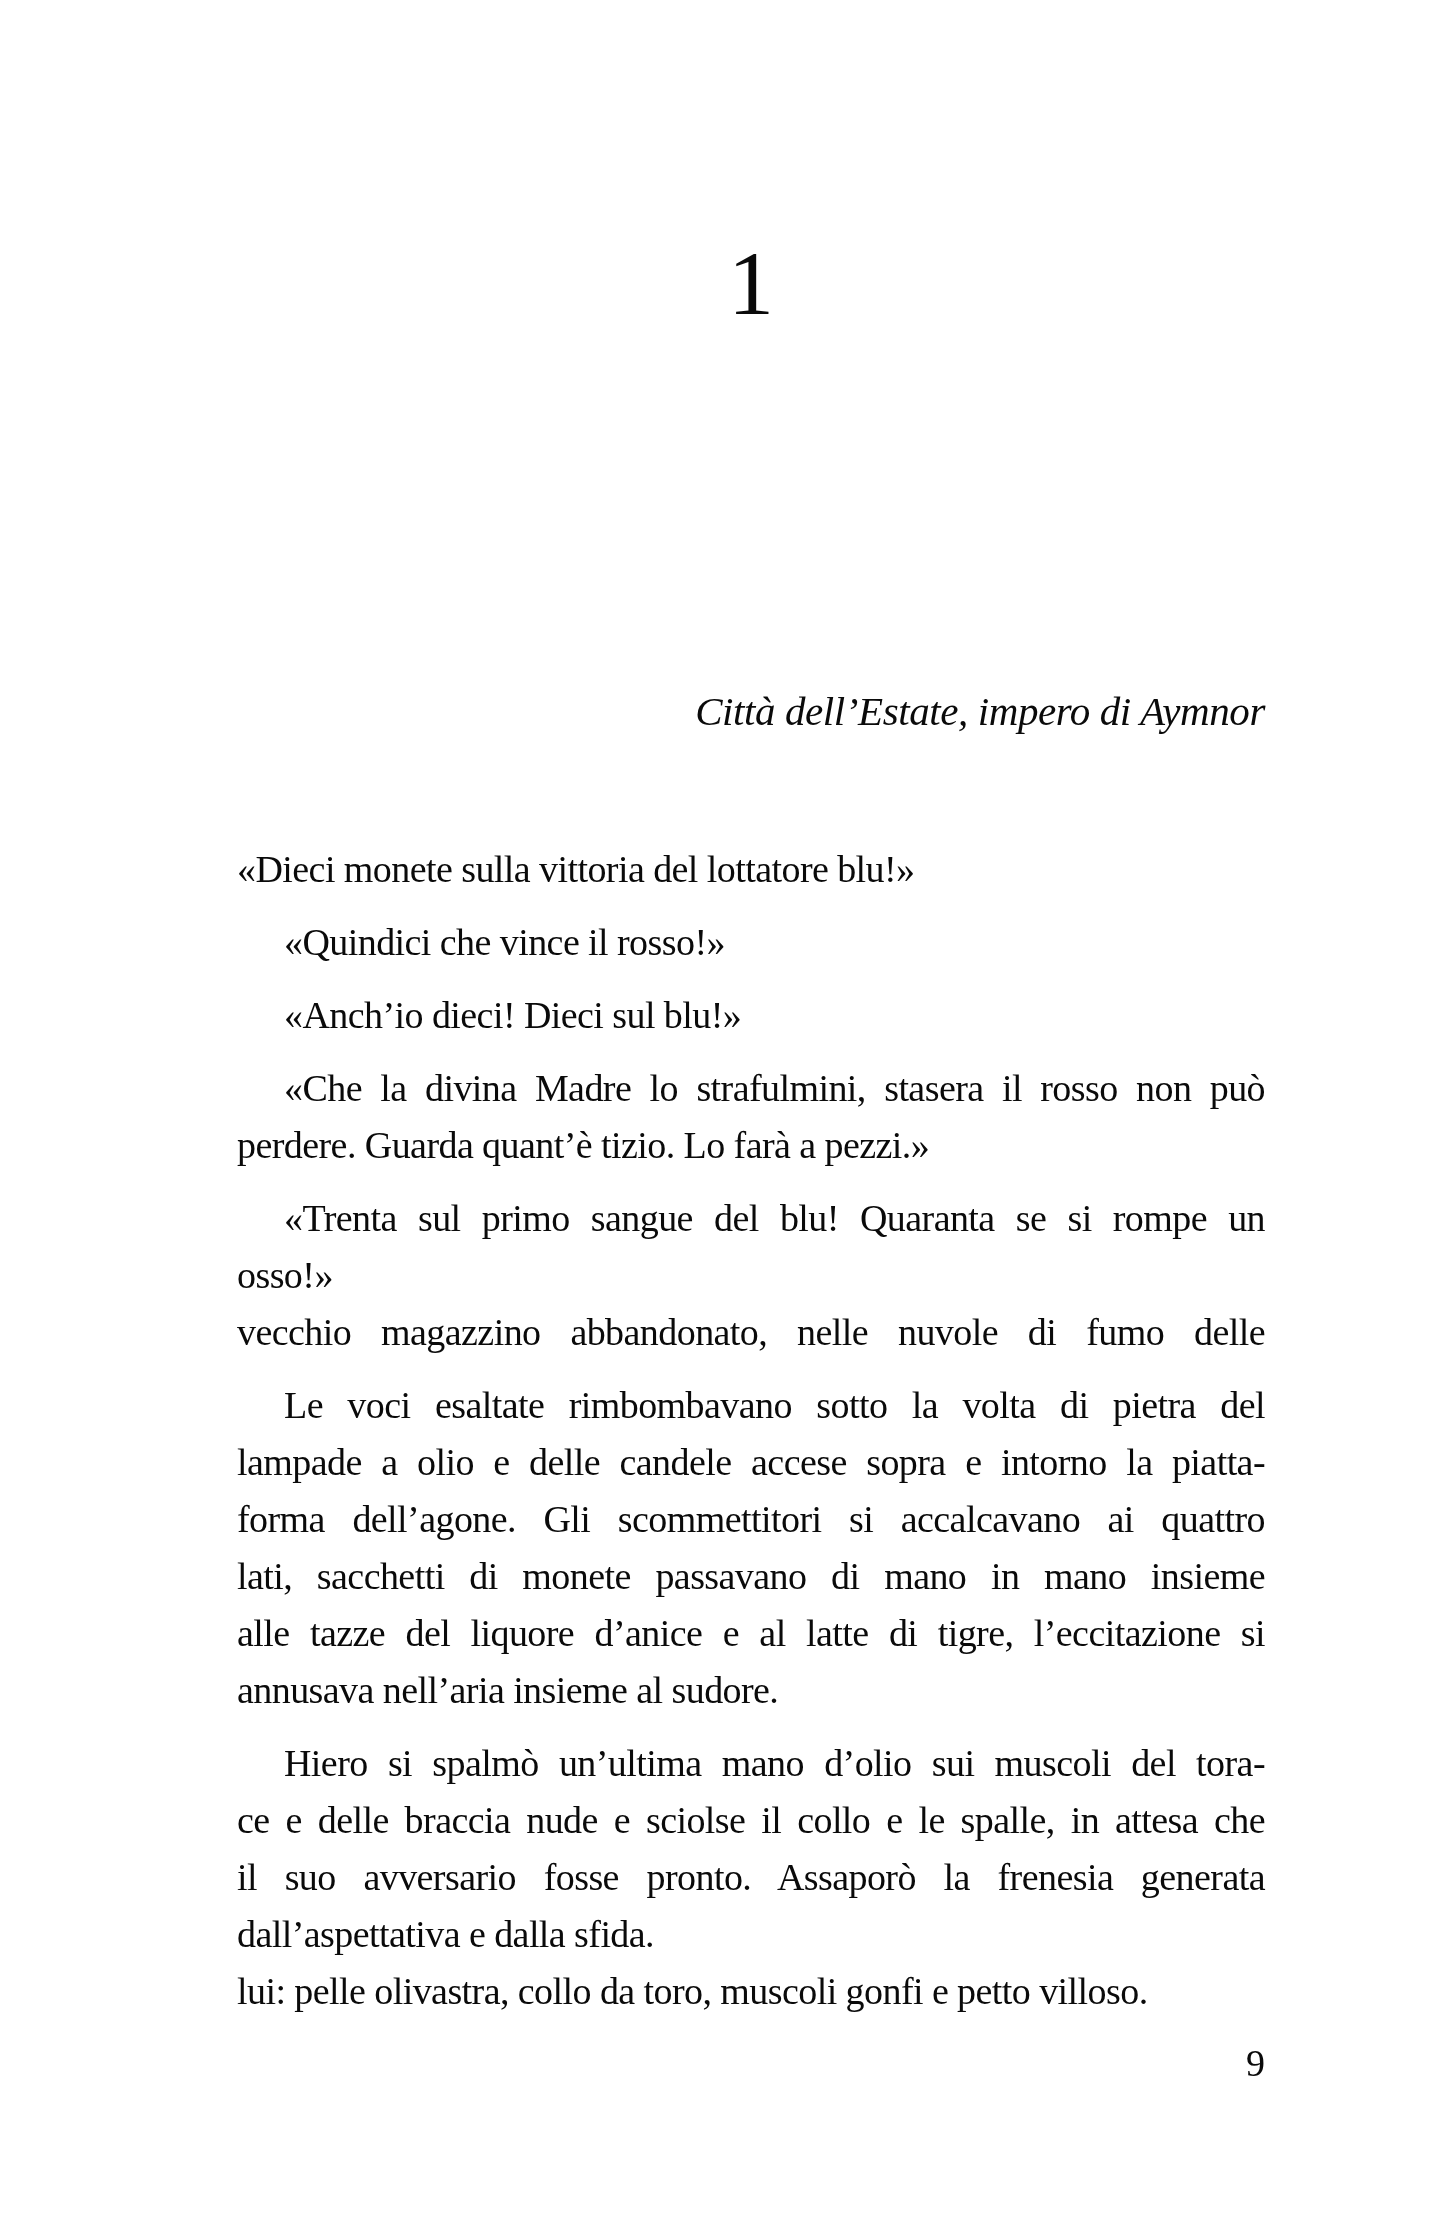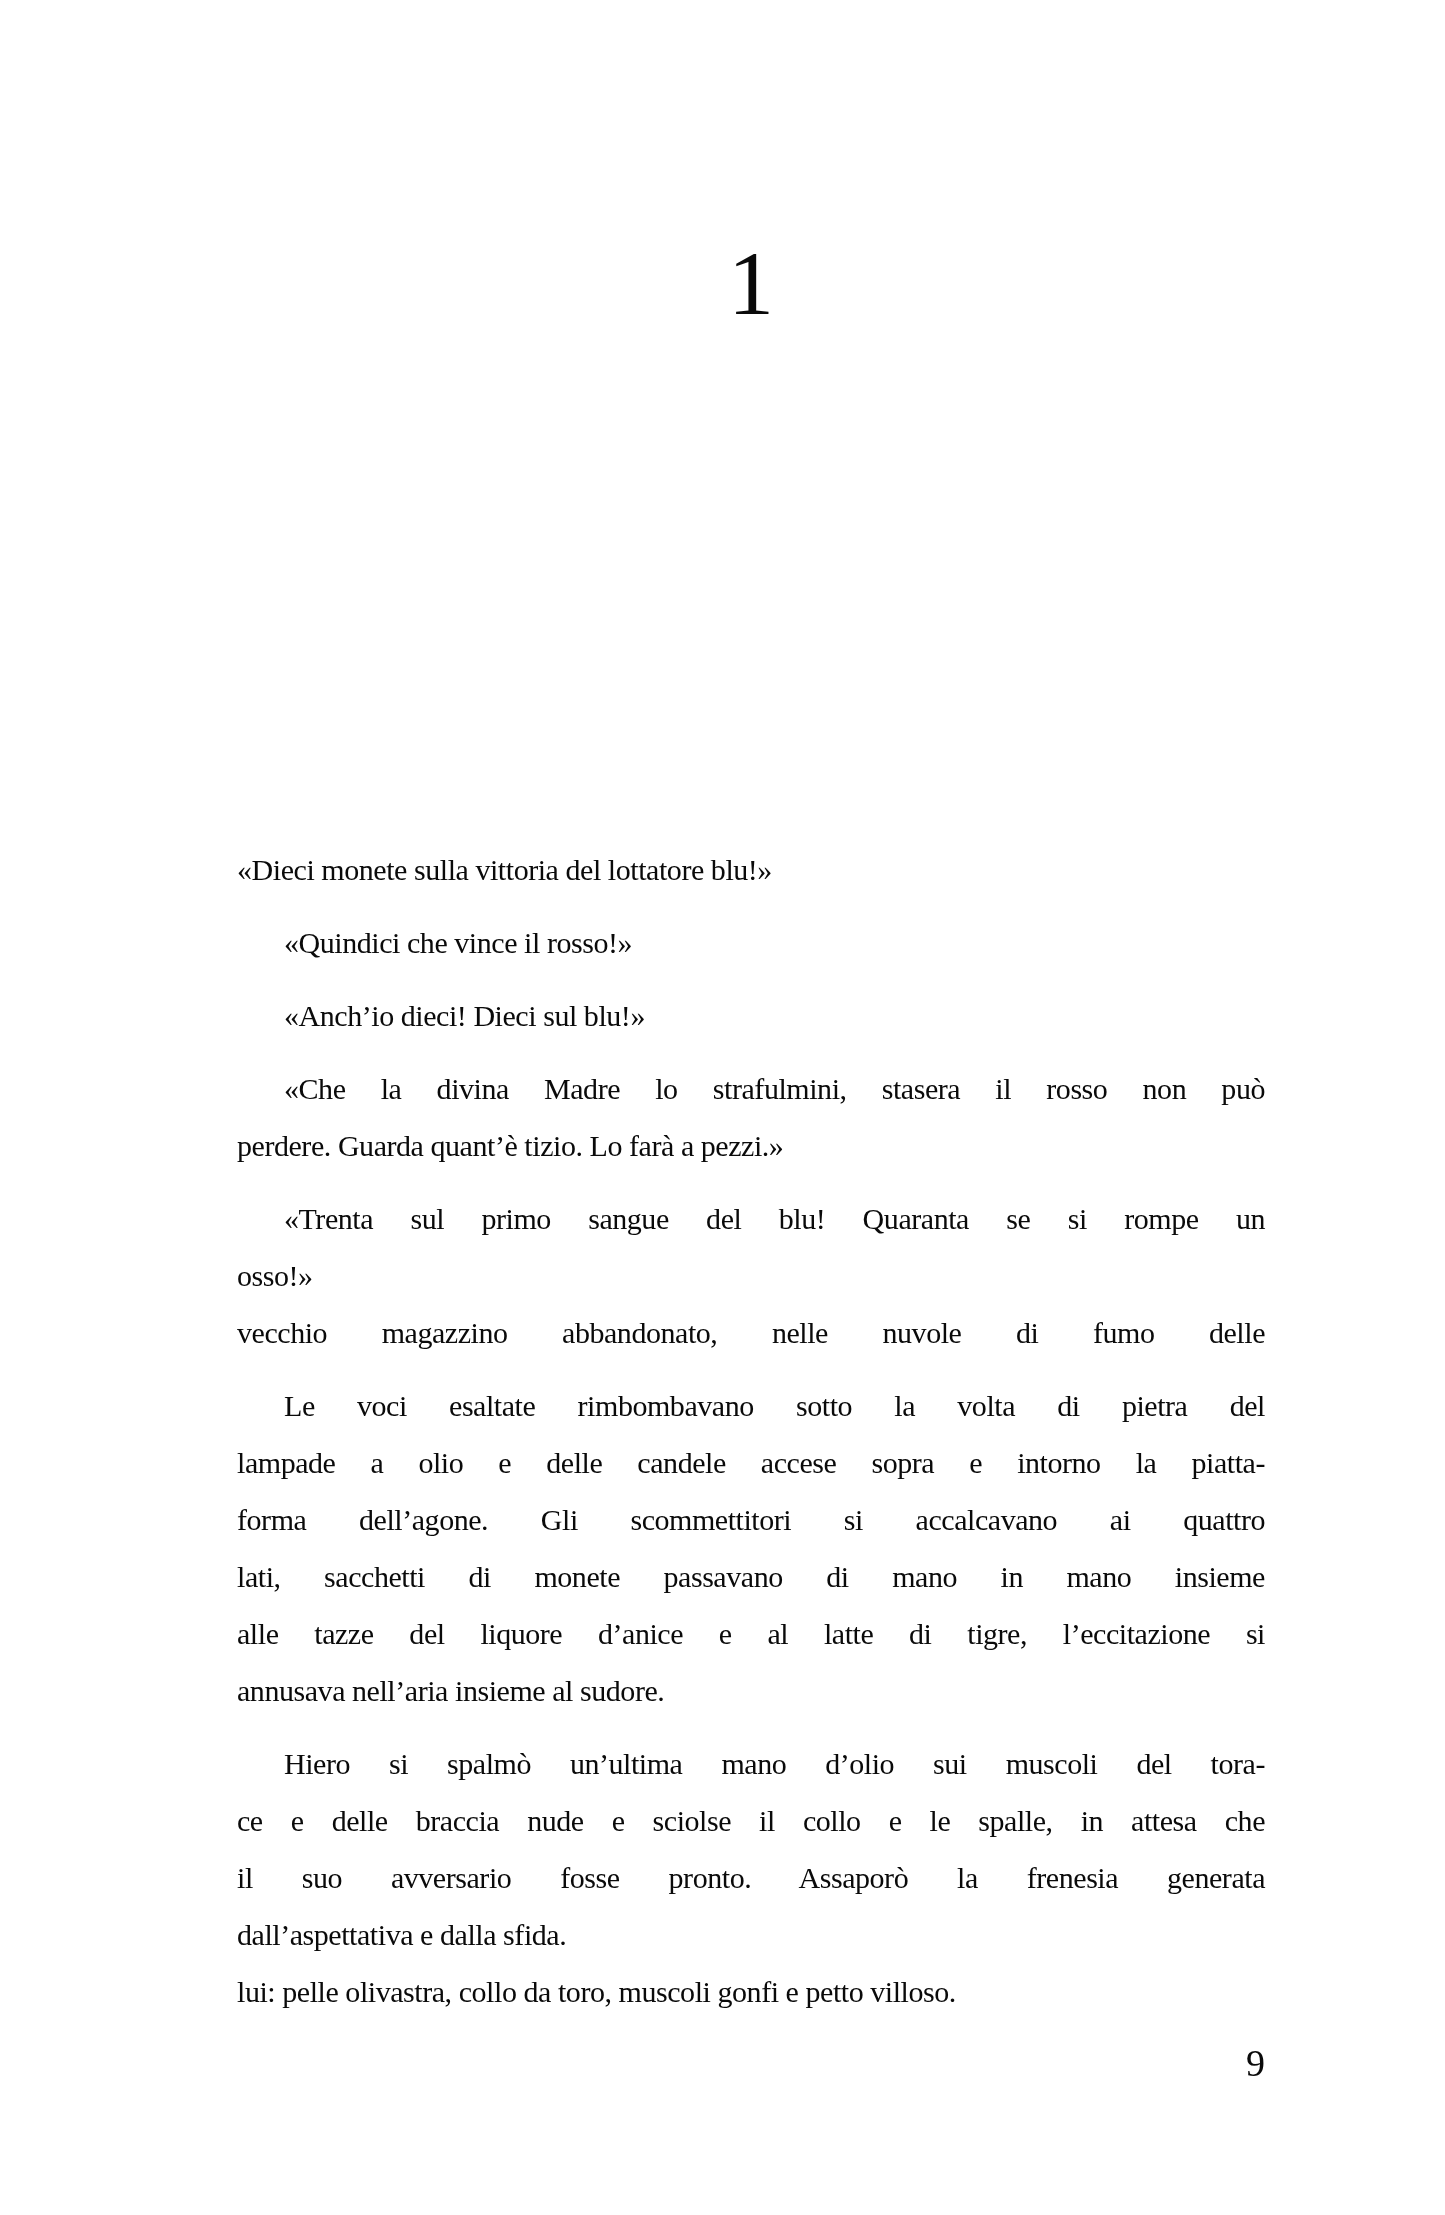--- a/index.html
+++ b/index.html
@@ -36,21 +36,21 @@
     font-style: italic;
     font-size: 41px;
     line-height: 50px;
     letter-spacing: -0.01em;
   }
   .body-text {
     position: absolute;
     left: 237px;
     top: 841px;
     width: 1028px;
-    font-size: 30px;
+    font-size: 38px;
     letter-spacing: -0.015em;
   }
   .ln {
     height: 57px;
     line-height: 57px;
     white-space: nowrap;
     text-align: left;
   }
   .ln.just {
     white-space: normal;
@@ -71,20 +71,21 @@
     line-height: 57px;
   }
 </style>
 </head>
 <body>
 
 <div class="page">
 
   <div class="chapter-number">1</div>
 
+  <div class="dateline">Città dell’Estate, impero di Aymnor</div>
 
   <div class="body-text">
     <div class="ln">«Dieci monete sulla vittoria del lottatore blu!»</div>
     <div class="ln ind">«Quindici che vince il rosso!»</div>
     <div class="ln ind">«Anch’io dieci! Dieci sul blu!»</div>
     <div class="ln ind just">«Che la divina Madre lo strafulmini, stasera il rosso non può</div>
     <div class="ln">perdere. Guarda quant’è tizio. Lo farà a pezzi.»</div>
     <div class="ln ind just">«Trenta sul primo sangue del blu! Quaranta se si rompe un</div>
     <div class="ln">osso!»</div>
     <div class="ln just">vecchio magazzino abbandonato, nelle nuvole di fumo delle</div>

